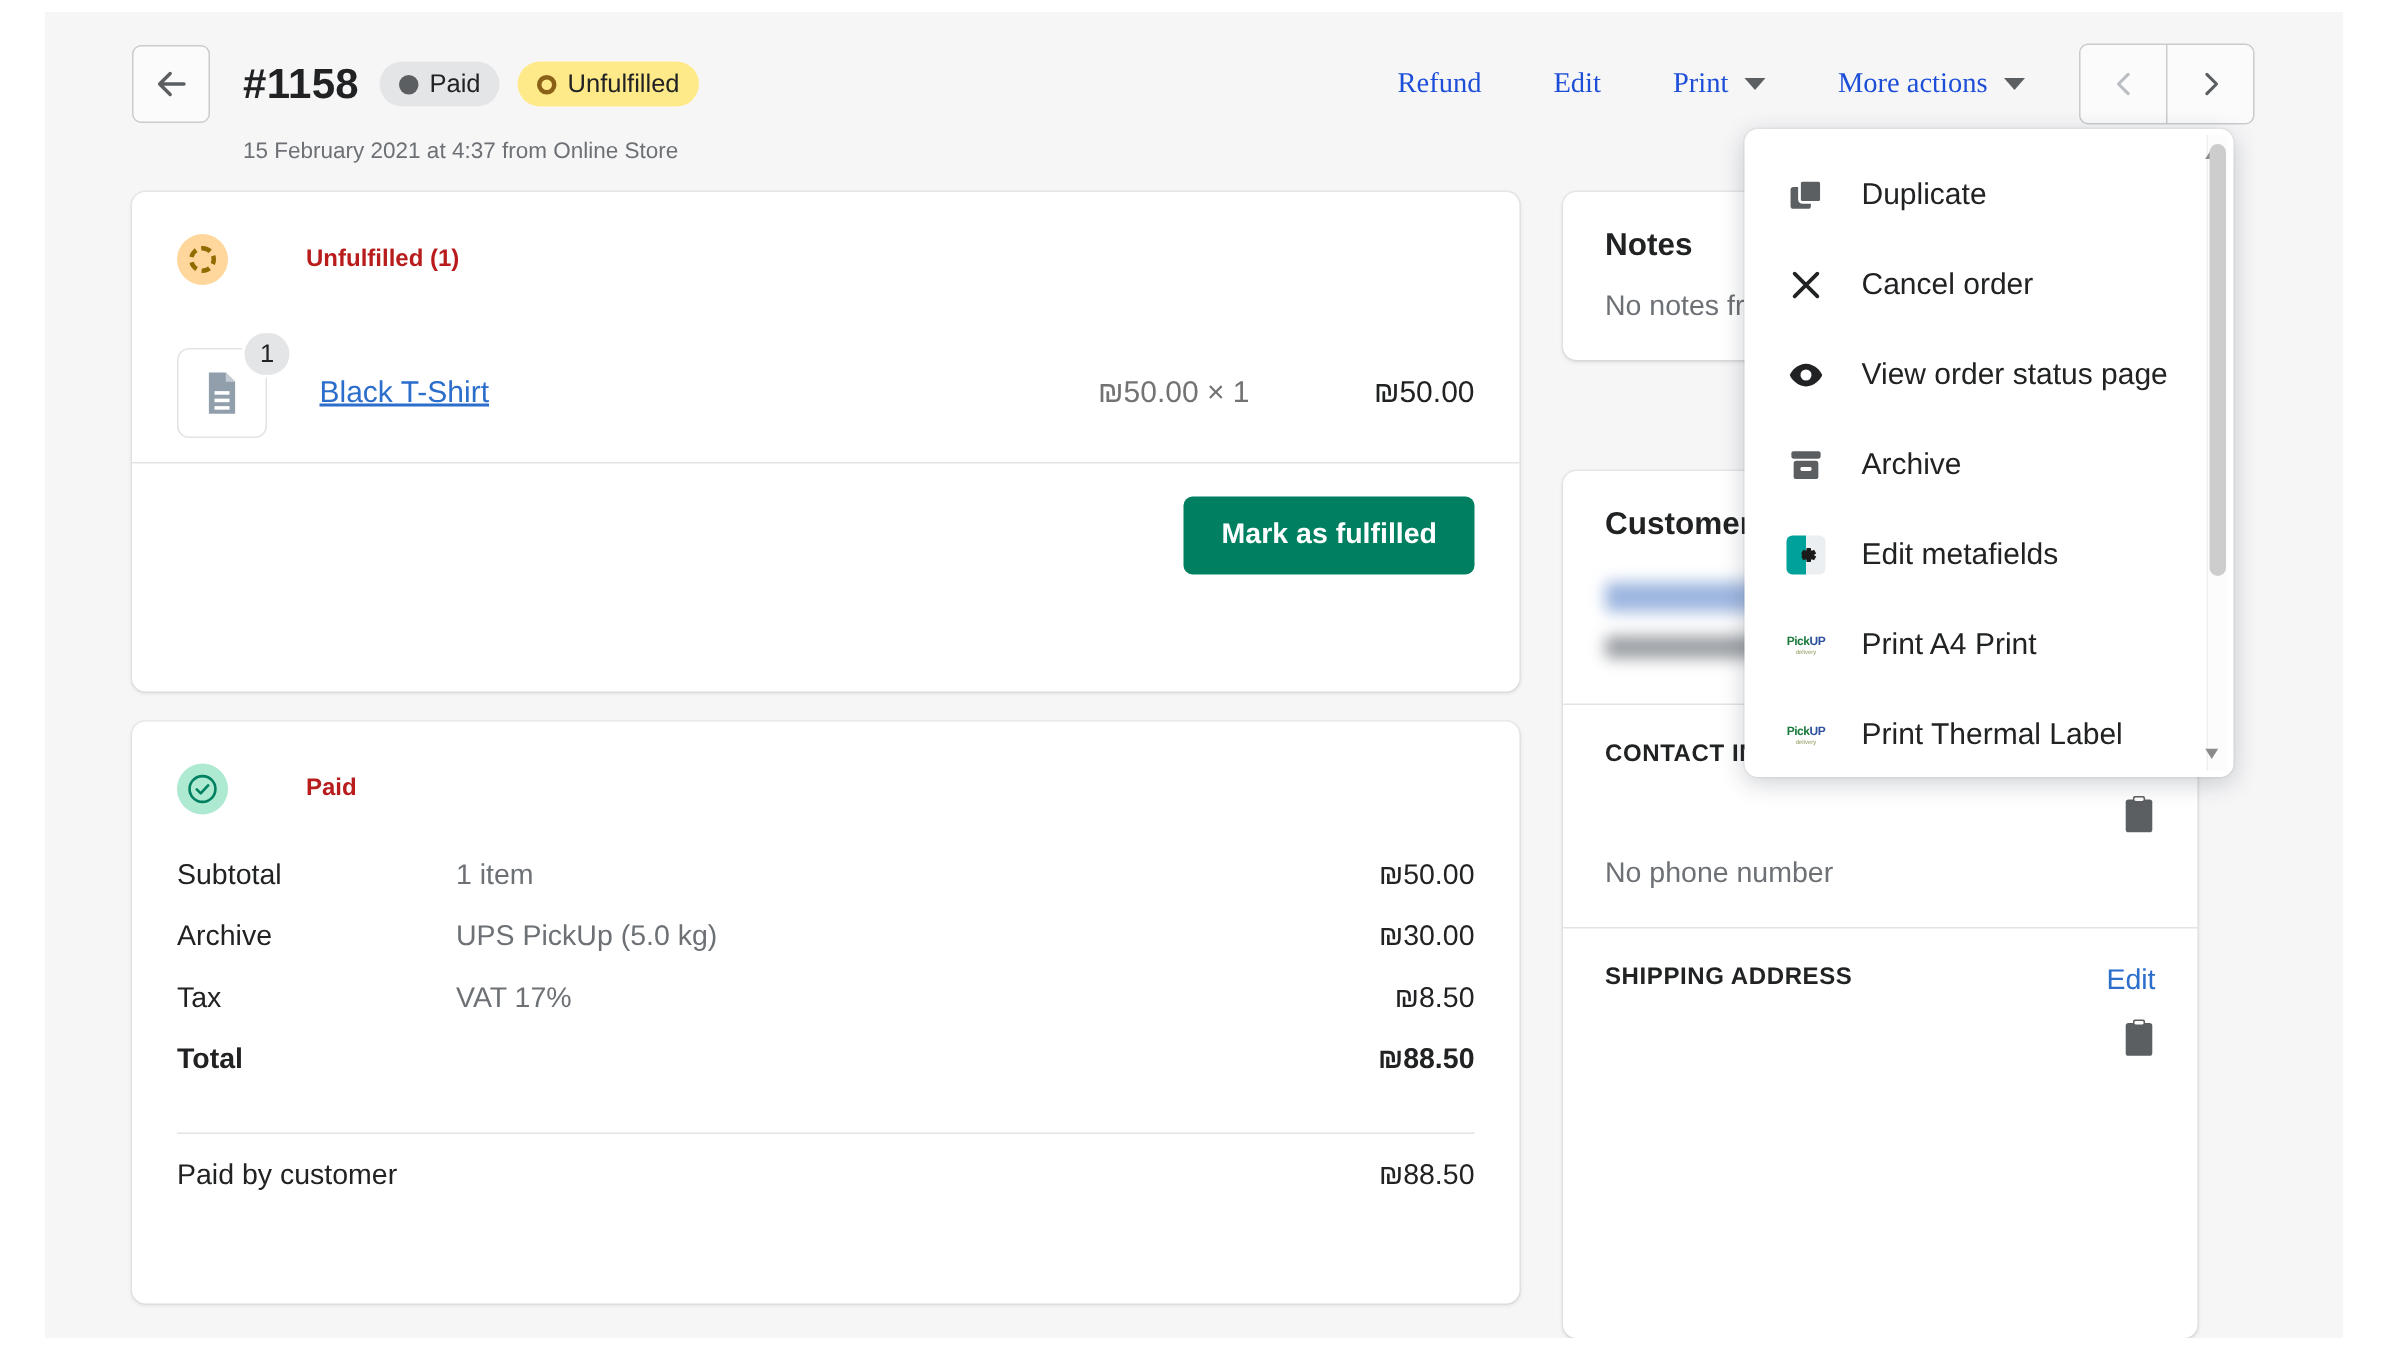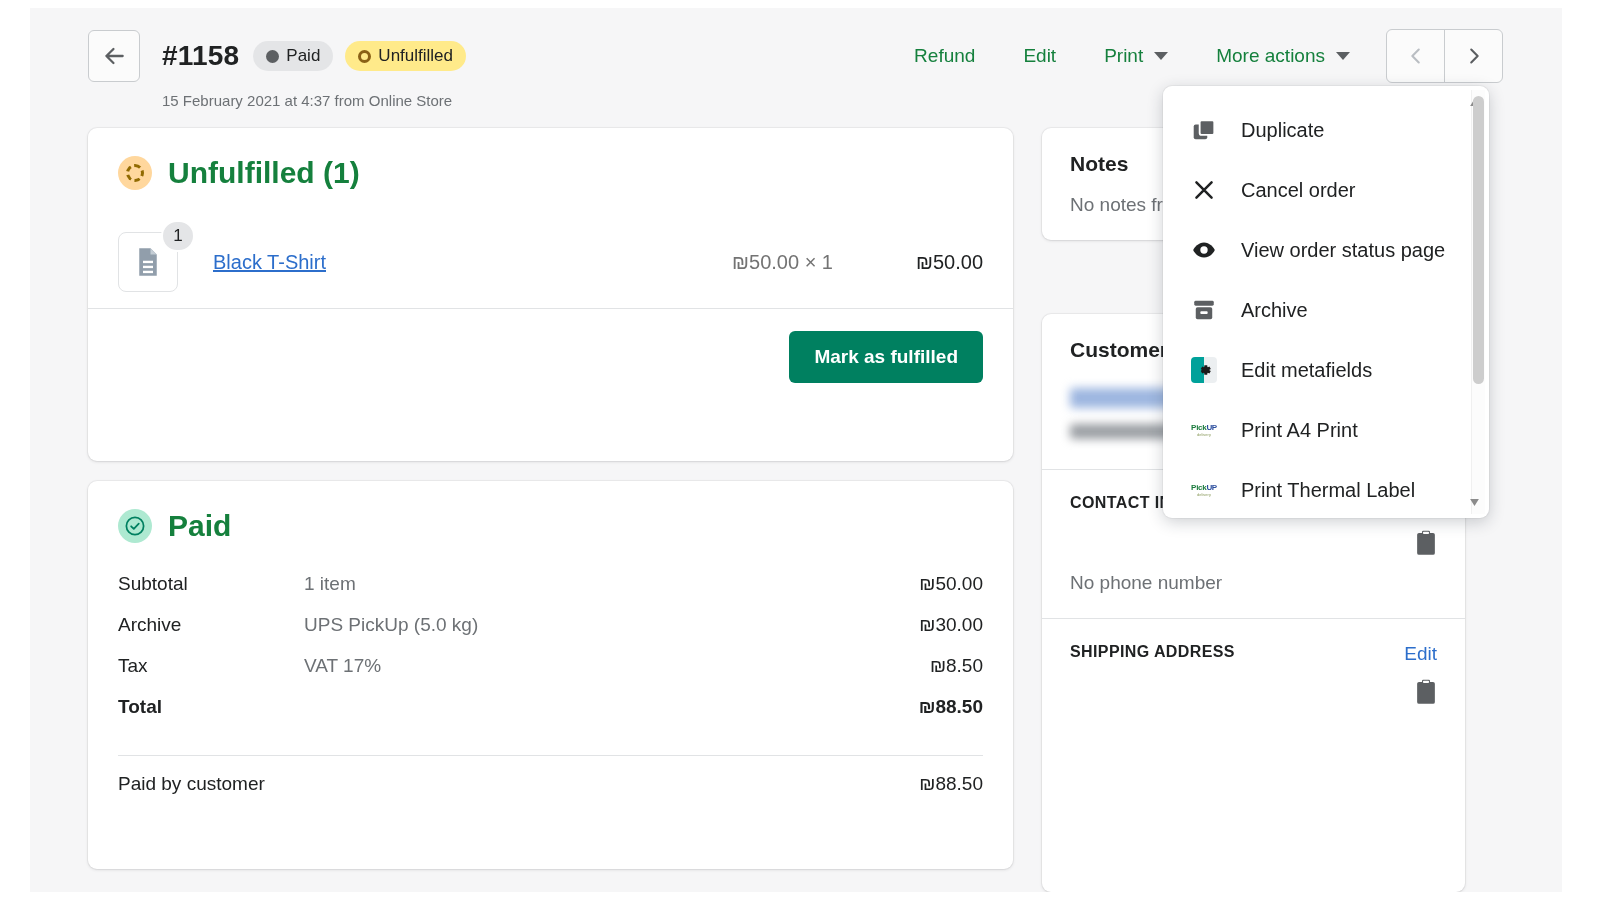--- a/index.html
+++ b/index.html
@@ -46,23 +46,23 @@
     display: inline-flex; align-items: center; gap: 7px;
     height: 30px; padding: 0 13px; border-radius: 15px;
     font-size: 17px; color: #202223; white-space: nowrap;
   }
   .badge-paid { background: #e4e5e7; margin-left: 14px; }
   .badge-unful { background: #ffea8a; margin-left: 12px; }
   .dot-filled { width: 13px; height: 13px; border-radius: 50%; background: #5c5f62; }
   .dot-ring { width: 13px; height: 13px; border-radius: 50%; border: 3px solid #8a6116; box-sizing: border-box; }
   .hdr-actions { margin-left: auto; display: flex; align-items: center; }
   .act {
-    font-size: 19px; color: #15803d; background: none; border: none;
+    font-size: 19px; color: #1d4ed8; background: none; border: none;
     padding: 8px 14px; cursor: pointer;
-    font-family: Liberation Sans, sans-serif;
+    font-family: Liberation Serif, serif;
     display: inline-flex; align-items: center; gap: 11px;
   }
   .act.spaced { margin-left: 20px; }
   .caret { width: 0; height: 0; border-left: 7px solid transparent; border-right: 7px solid transparent; border-top: 8px solid #5c5f62; }
   .pager {
     margin-left: 22px; display: flex;
     border: 1px solid #c9cccf; border-radius: 6px; overflow: hidden; background: #fbfbfb;
   }
   .pager button {
     width: 57px; height: 52px; background: transparent; border: none; cursor: pointer;
@@ -80,21 +80,21 @@
     border-radius: 9px;
     box-shadow: 0 0 0 1px rgba(63,63,68,.05), 0 1px 3px rgba(63,63,68,.15);
   }
 
   #card-unfulfilled { left: 58px; top: 120px; width: 925px; height: 333px; }
   #card-paid        { left: 58px; top: 473px; width: 925px; height: 388px; }
   #card-notes       { left: 1012px; top: 120px; width: 423px; height: 112px; }
   #card-customer    { left: 1012px; top: 306px; width: 423px; height: 578px; }
 
   .card-head { display: flex; align-items: center; gap: 16px; padding: 28px 30px 0 30px; }
-  .card-title { font-size: 30px; font-weight: bold; color: #15803d; }
+  .card-title { font-size: 16px; font-weight: bold; color: #b91c1c; margin-left: 36px; }
 
   .icon-ring-dashed {
     width: 34px; height: 34px; border-radius: 50%;
     background: #ffd79d;
     display: flex; align-items: center; justify-content: center;
   }
   .icon-ring-dashed i {
     display: block; width: 18px; height: 18px; border-radius: 50%;
     border: 3px dashed #916a00;
   }

